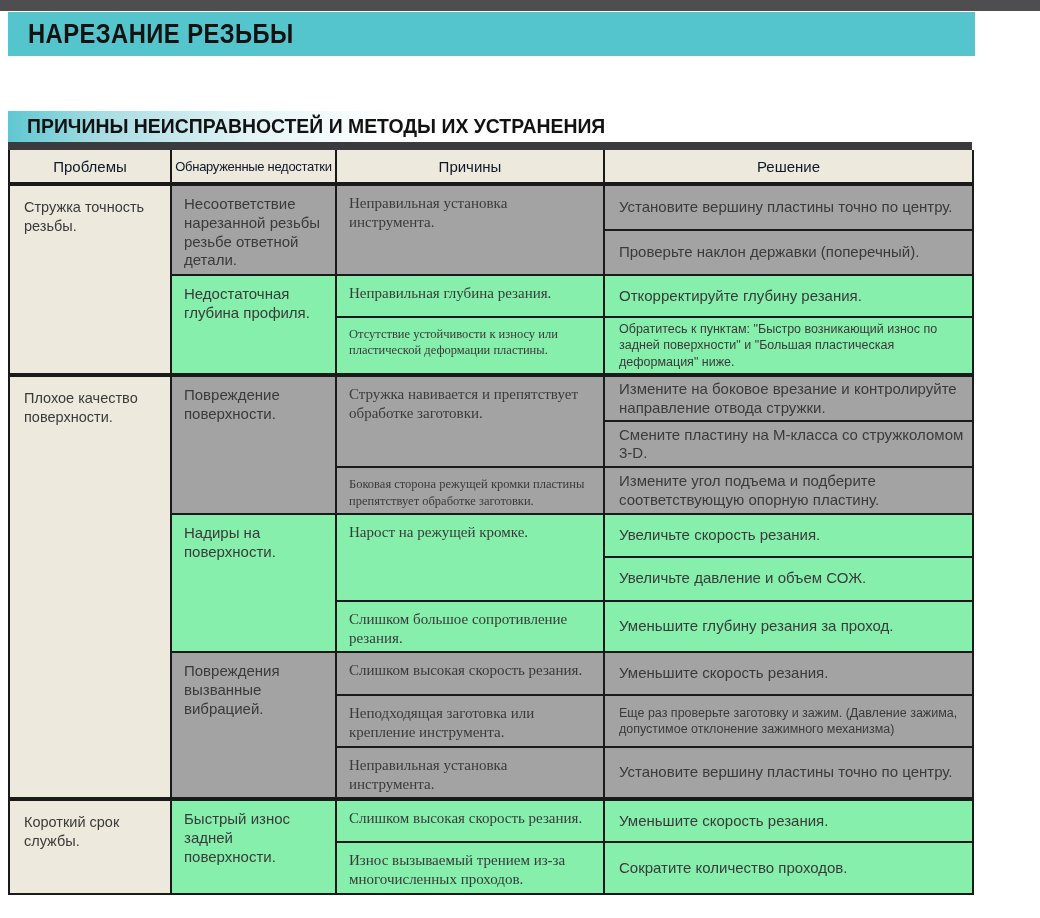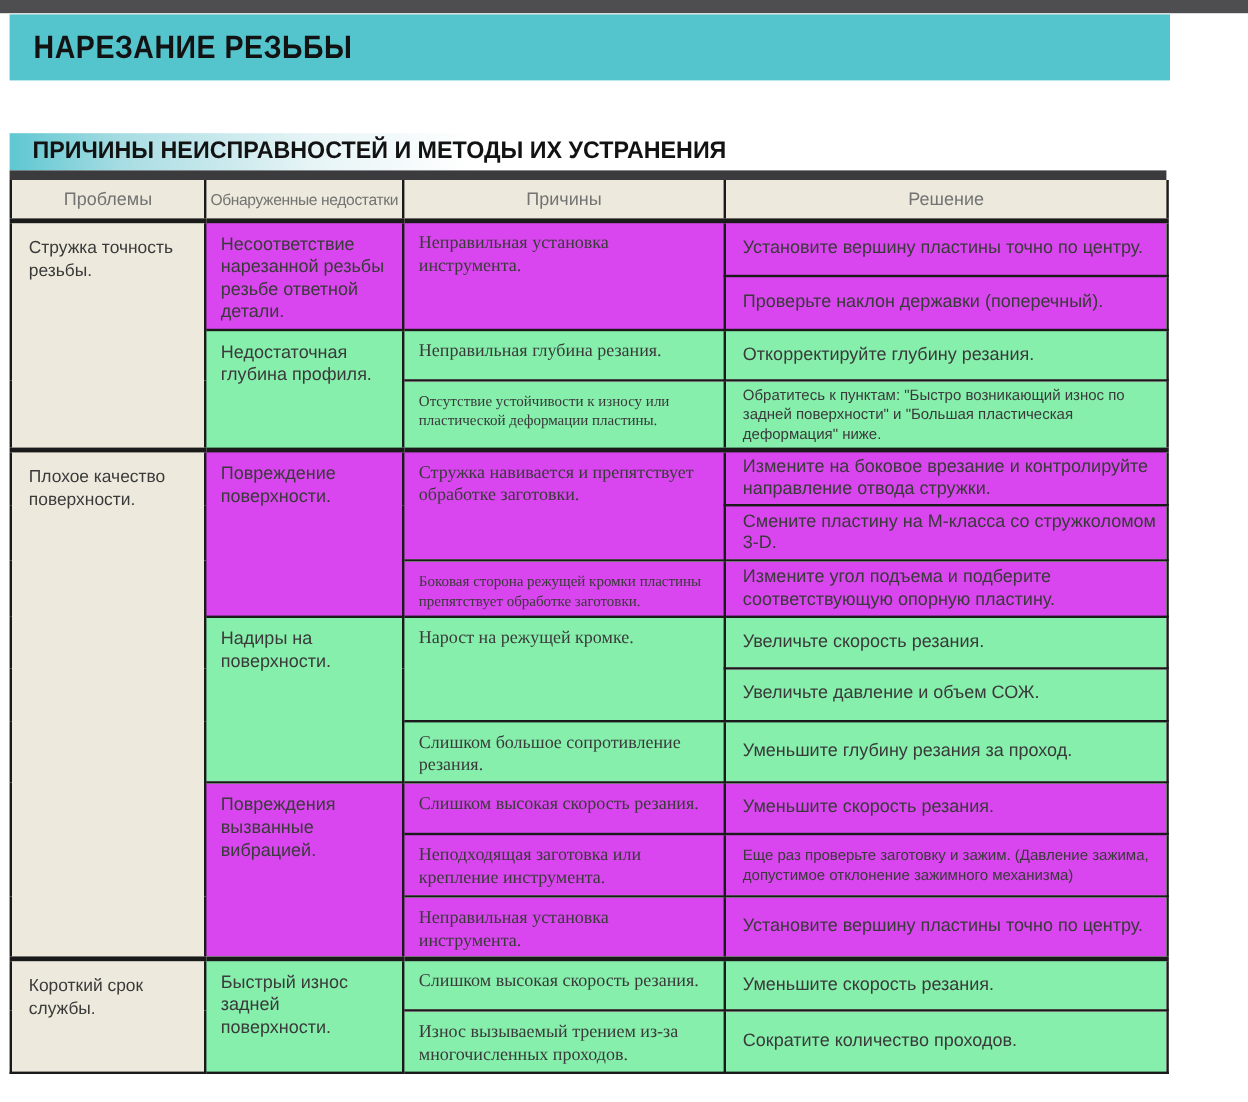--- a/index.html
+++ b/index.html
@@ -11,21 +11,21 @@
     color: #3a3a3a;
     position: relative;
   }
   .top-bar {
     position: absolute; left: 0; top: 0;
     width: 1040px; height: 11px;
     background: #4e4e50;
   }
   .title-band {
     position: absolute; left: 8px; top: 12px;
-    width: 967px; height: 55px;
+    width: 967px; height: 44px;
     background: #54c4cd;
     display: flex; align-items: center;
   }
   .title-band .doc-title {
     font-size: 27px; font-weight: bold; color: #121212;
     margin: 0 0 0 20px; letter-spacing: 0.5px;
     transform: scaleX(0.88); transform-origin: left center;
     white-space: nowrap;
   }
   .section-band {
@@ -49,21 +49,21 @@
     position: absolute; left: 8px; top: 150px;
     width: 964px;
     border-collapse: collapse;
     table-layout: fixed;
   }
   .fault-table th {
     background: #ede9dc;
     height: 32px;
     font-weight: normal;
     font-size: 15px;
-    color: #737373;
+    color: #0f172a;
     text-align: center;
     vertical-align: middle;
     border: 2px solid #1a1a1a;
     border-top: none;
     border-bottom: 4px solid #1a1a1a;
     padding: 0 2px;
   }
   .fault-table th.hdr-sm { font-size: 13px; letter-spacing: -0.3px; margin-top: 28px; }
   .fault-table td {
     border: 2px solid #1a1a1a;
@@ -86,21 +86,21 @@
     vertical-align: top;
     padding: 8px 8px 4px 12px;
     font-size: 15px; line-height: 1.25; font-family: Liberation Serif, serif;
   }
   td.sol {
     vertical-align: middle;
     padding: 3px 8px 3px 14px;
     font-size: 15px; line-height: 1.25;
   }
   td.sm { font-size: 12.5px; line-height: 1.3; }
-  td.white { background: #d946ef; }
+  td.white { background: #a3a3a3; }
   td.cyan  { background: #86efac; }
 </style>
 </head>
 <body>
 
 <div class="top-bar"></div>
 
 <div class="title-band">
   <h1 class="doc-title">НАРЕЗАНИЕ РЕЗЬБЫ</h1>
 </div>

